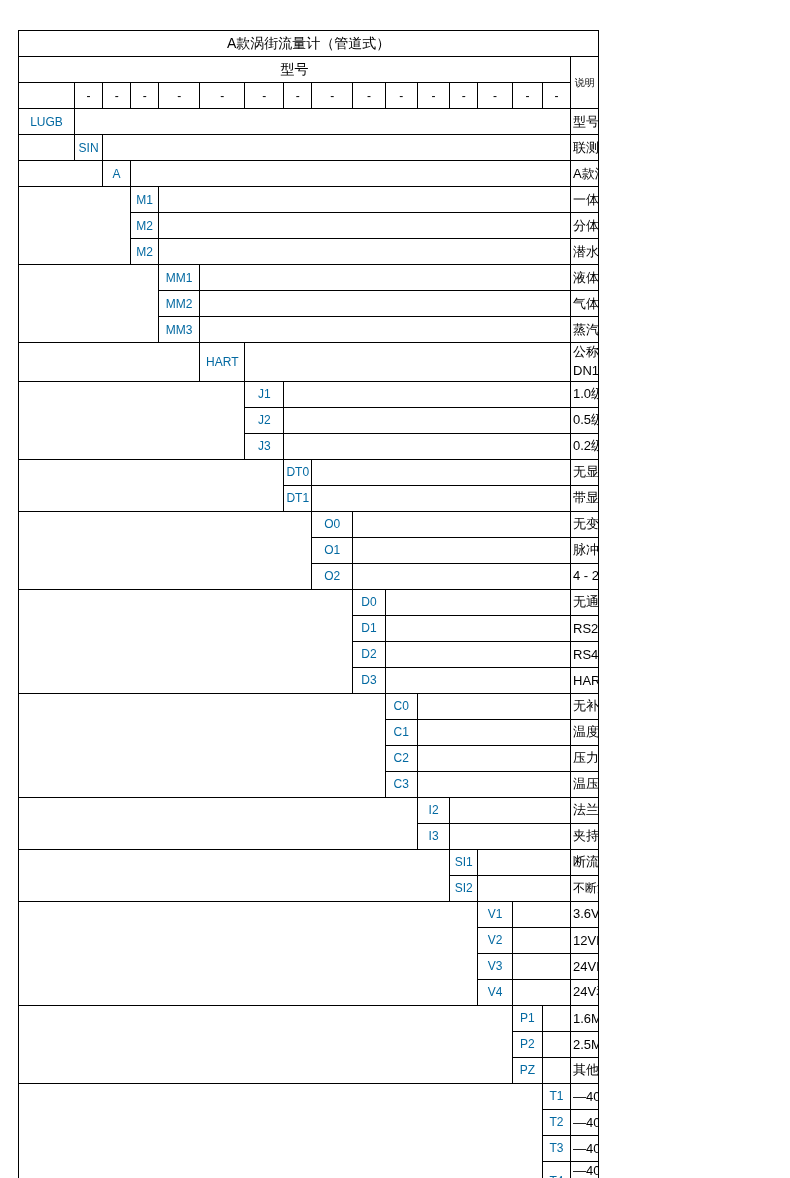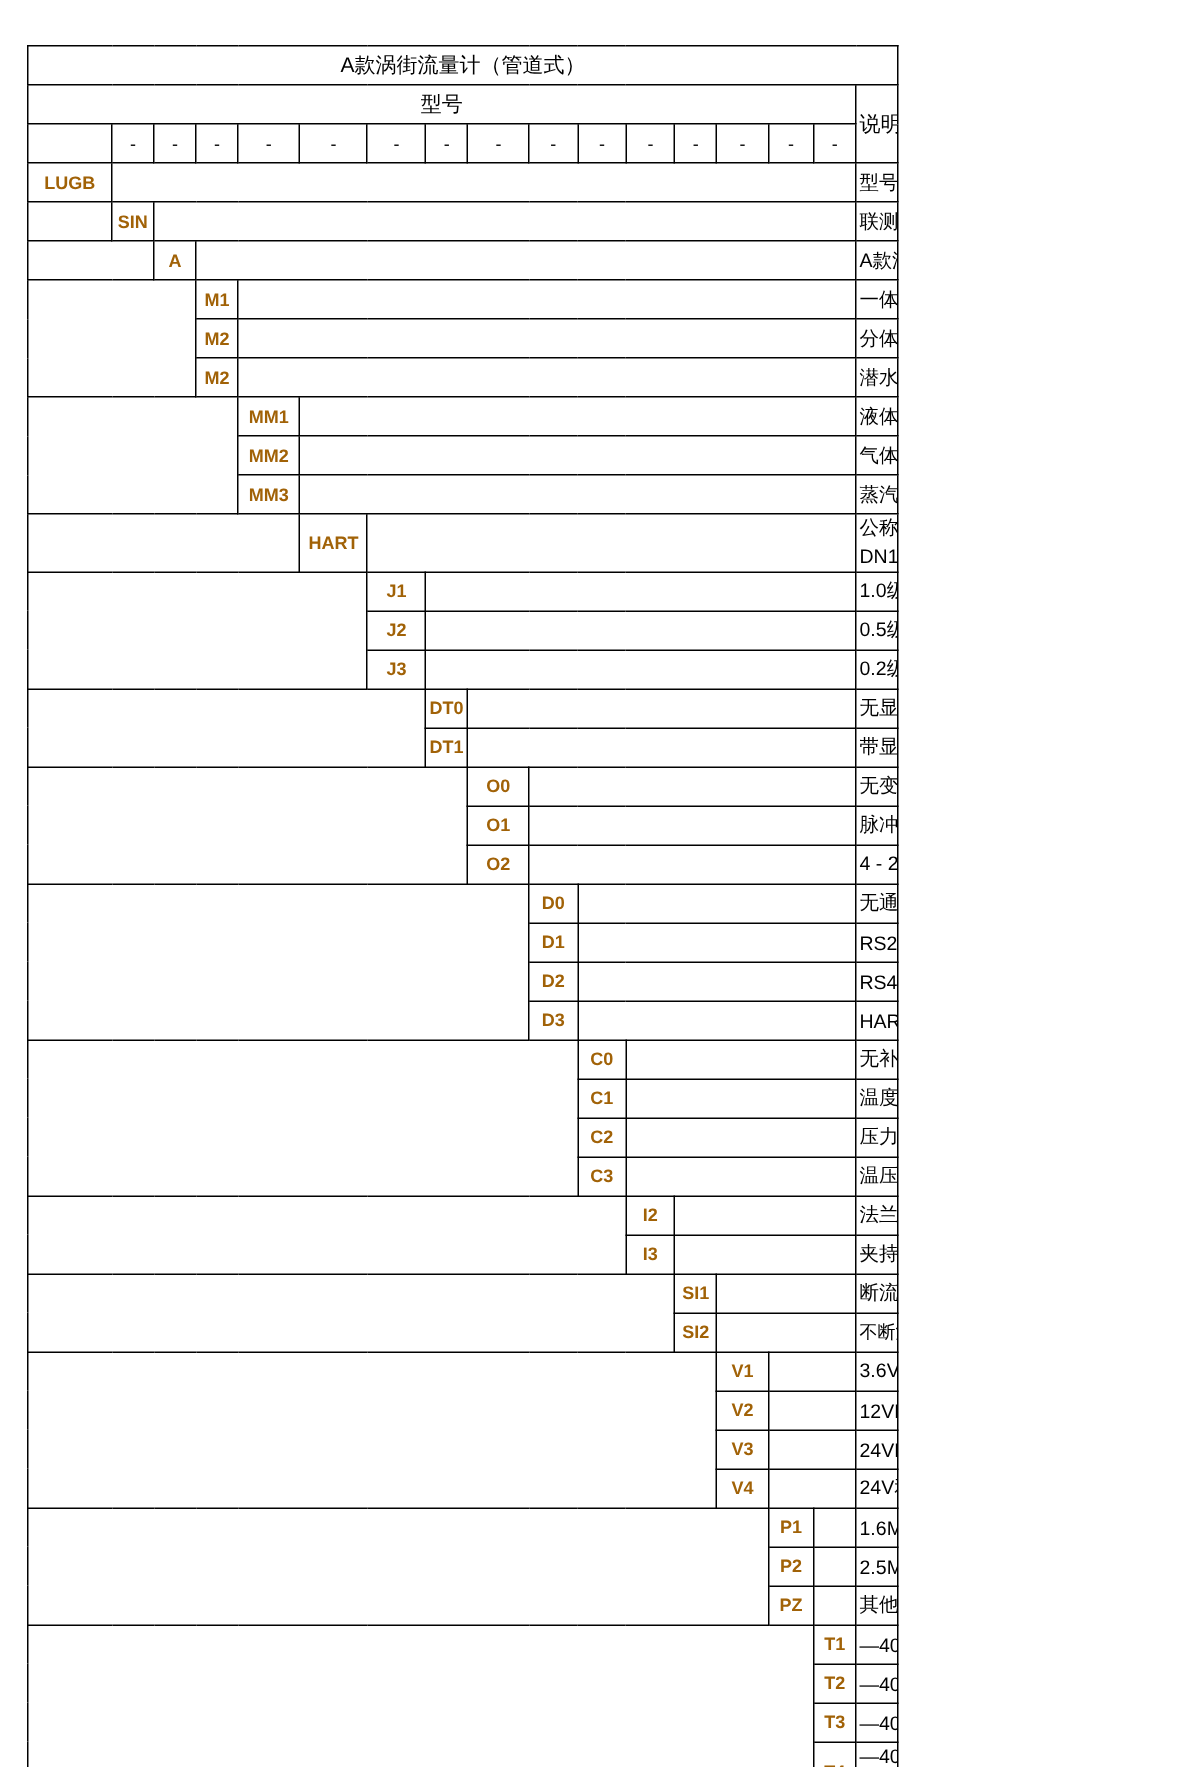--- a/index.html
+++ b/index.html
@@ -36,34 +36,34 @@
     overflow: hidden;
     white-space: nowrap;
   }
   td.blue {
     background: #1577d2;
     color: #ffffff;
     font-weight: bold;
   }
   td.code {
     font-size: 12px;
-    font-weight: bold;
-    color: #a16207;
+    font-weight: normal;
+    color: #0369a1;
   }
   td.title {
     font-size: 14px;
     font-weight: normal;
     height: 32px;
   }
   td.modelhdr {
     font-size: 14px;
     height: 28px;
   }
   td.deschdr {
-    font-size: 14px;
+    font-size: 10px;
     margin-top: 41px;
   }
   td.desc {
     font-size: 13px;
   }
   td.dash {
     font-size: 12px;
     color: #000;
     height: 22px;
   }

